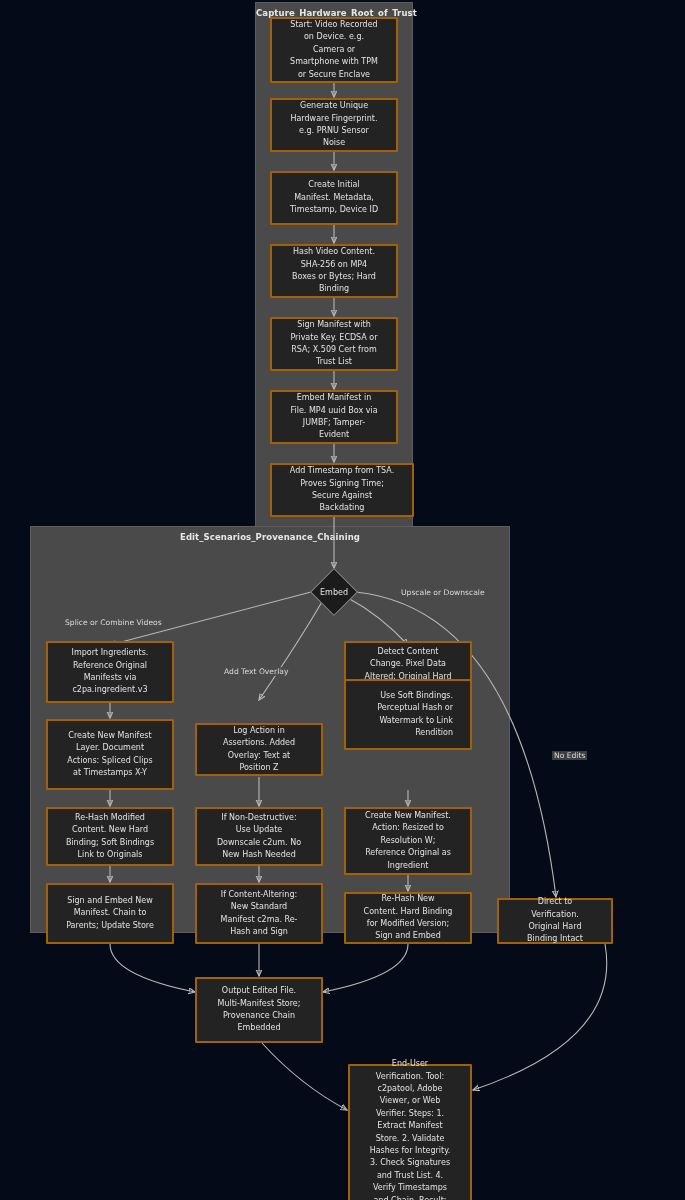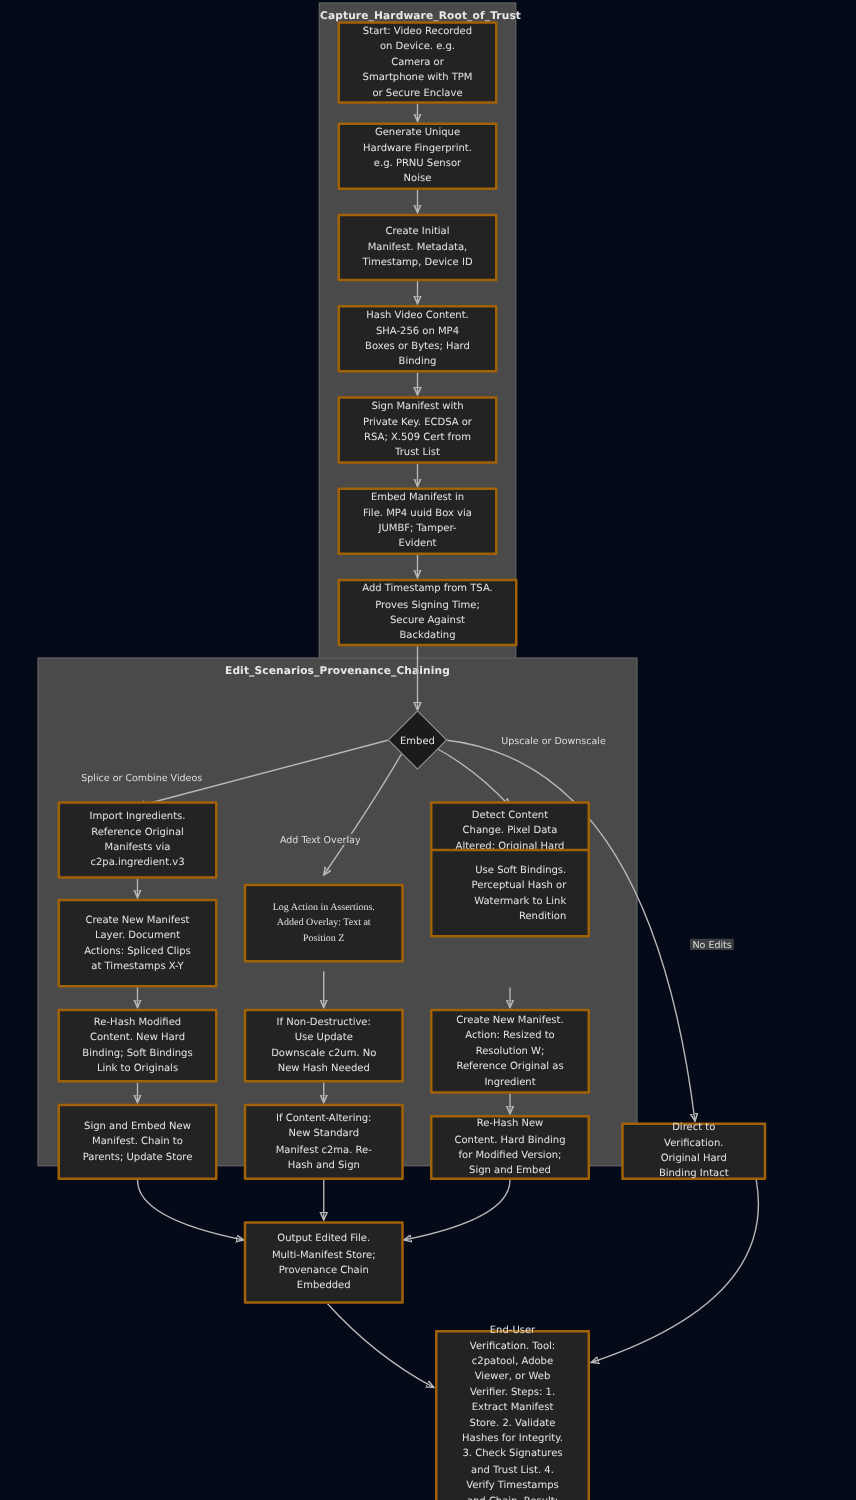--- a/index.html
+++ b/index.html
@@ -179,21 +179,21 @@
   <div class="node" style="left:46px; top:719px; width:128px; height:71px;">
     <span>Create New Manifest Layer. Document Actions: Spliced Clips at Timestamps X-Y</span>
   </div>
   <div class="node" style="left:46px; top:807px; width:128px; height:59px;">
     <span>Re-Hash Modified Content. New Hard Binding; Soft Bindings Link to Originals</span>
   </div>
   <div class="node" style="left:46px; top:883px; width:128px; height:61px;align-items:center;">
     <span>Sign and Embed New Manifest. Chain to Parents; Update Store</span>
   </div>
 
-  <div class="node" style="left:195px; top:707px; width:128px; height:63px;font-family:Liberation Serif, serif;">
+  <div class="node" style="left:195px; top:723px; width:128px; height:53px;">
     <span>Log Action in Assertions. Added Overlay: Text at Position Z</span>
   </div>
   <div class="node" style="left:195px; top:807px; width:128px; height:59px;">
     <span>If Non-Destructive: Use Update Downscale c2um. No New Hash Needed</span>
   </div>
   <div class="node" style="left:195px; top:883px; width:128px; height:61px;">
     <span>If Content-Altering: New Standard Manifest c2ma. Re-Hash and Sign</span>
   </div>
 
   <div class="node" style="left:344px; top:641px; width:128px; height:59px;">

